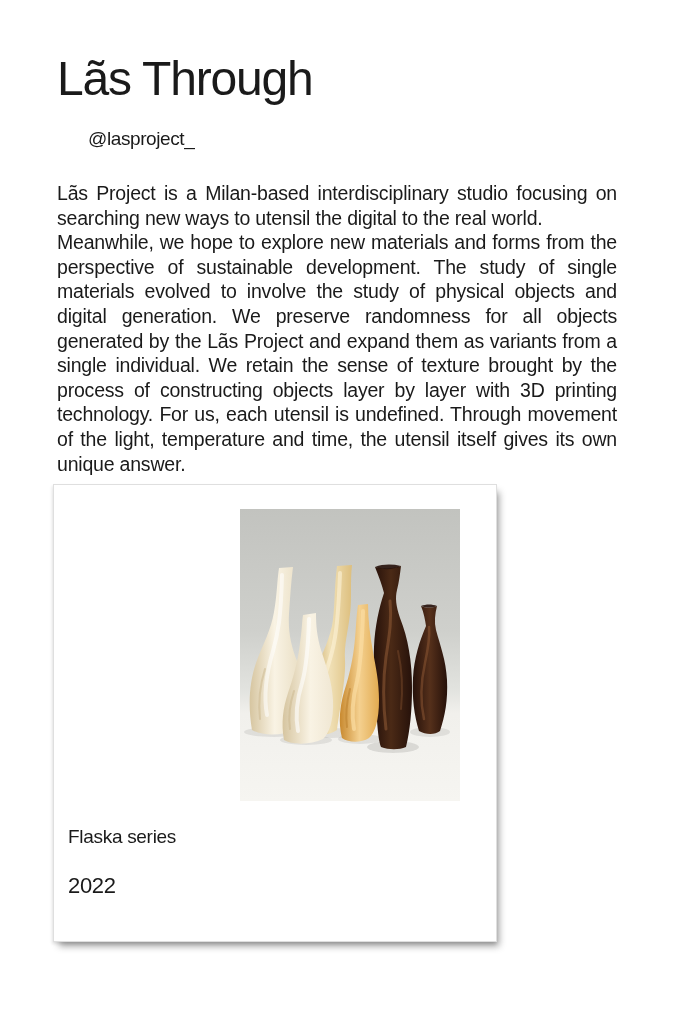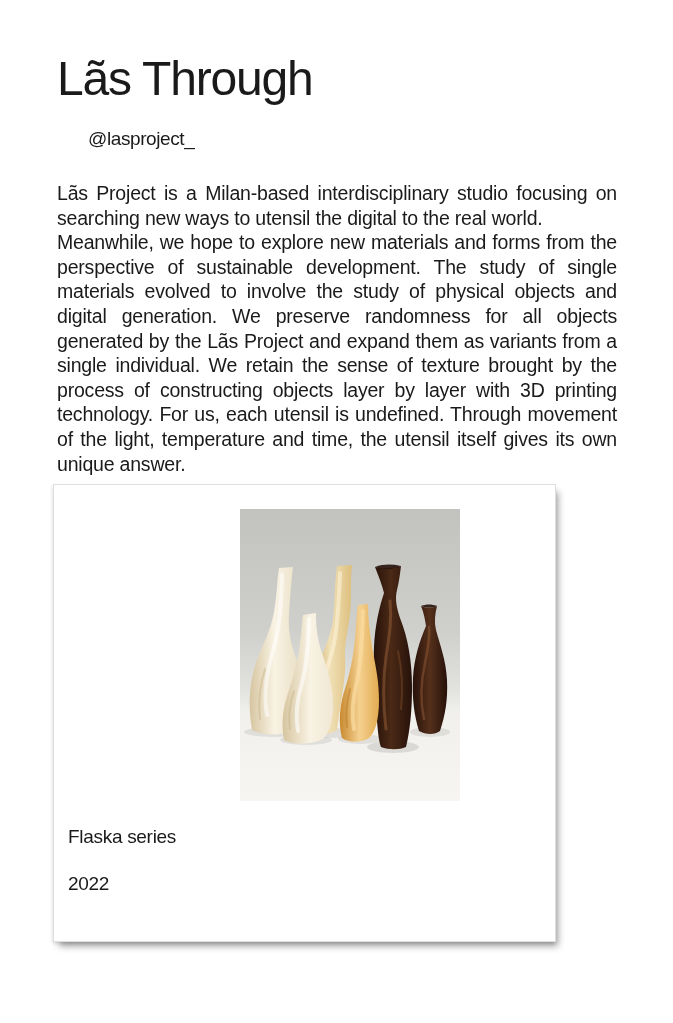--- a/index.html
+++ b/index.html
@@ -24,39 +24,39 @@
   }
   .bio {
     position: absolute; top: 181px; left: 57px; width: 560px;
     font-size: 19.5px; line-height: 24.6px;
     letter-spacing: -0.2px;
     text-align: justify;
   }
   .bio p { margin: 0; }
   .card {
     position: absolute; top: 484px; left: 53px;
-    width: 503px; height: 458px;
+    width: 444px; height: 458px;
     box-sizing: border-box;
     background: #ffffff;
     border: 1px solid var(--card-border, #dfdfdf);
     box-shadow: -1px 2px 3px rgba(0,0,0,0.10),
                  4px 6px 7px -2px rgba(0,0,0,0.38);
   }
   .photo {
     position: absolute; top: 24px; left: 186px;
     width: 220px; height: 292px;
   }
   .photo svg { display: block; width: 100%; height: 100%; }
   .caption {
     position: absolute; left: 14px; top: 341px;
     font-size: 19px; letter-spacing: -0.3px;
   }
   .year {
     position: absolute; left: 14px; top: 388px;
-    font-size: 19px; letter-spacing: -0.3px;
+    font-size: 22px; letter-spacing: -0.3px;
   }
 </style>
 </head>
 <body>
 
 <div>
 
   <h1 class="title">Lãs Through</h1>
 
   <div class="handle">@lasproject_</div>

